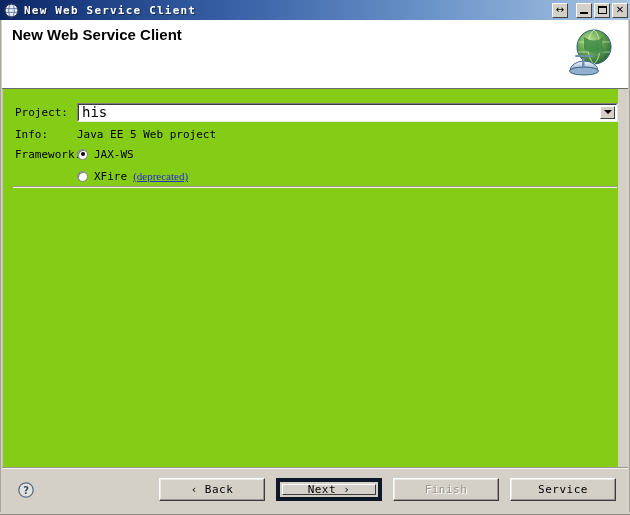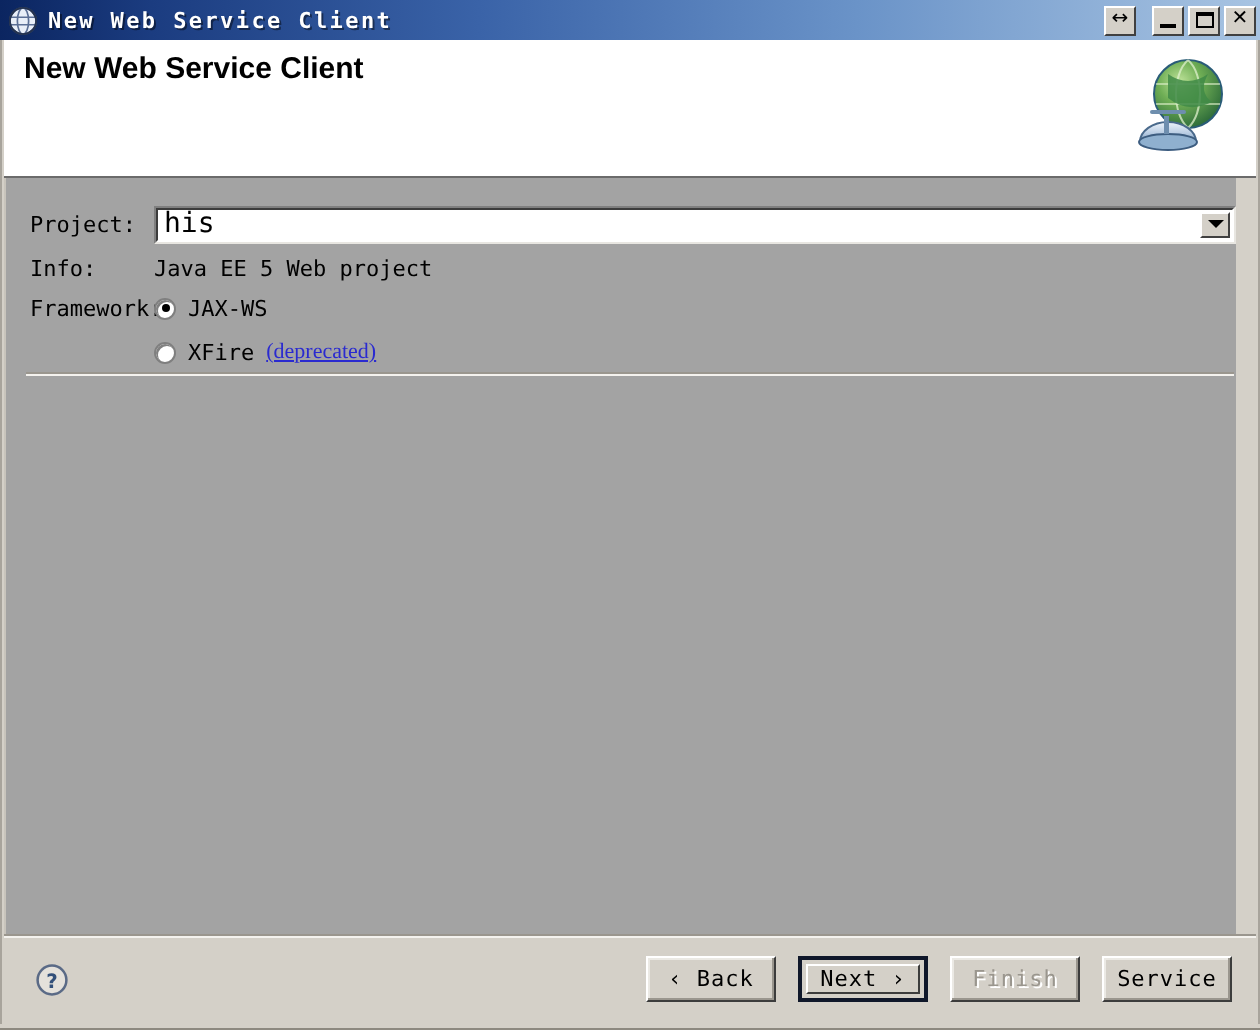--- a/index.html
+++ b/index.html
@@ -116,21 +116,21 @@
     right: 8px; top: 5px;
     width: 62px; height: 58px;
   }
 
   
   .body-area {
     position: absolute;
     left: 2px; top: 89px;
     width: 616px;
     height: 379px;
-    background: #a3a3a3;
+    background: #84cc16;
     box-sizing: border-box;
     border-left: 1px solid #c8c4bc;
   }
 
   .form {
     position: absolute;
     left: 0; top: 0;
     width: 626px;
   }
 
@@ -291,40 +291,40 @@
     justify-content: center;
     cursor: default;
   }
   .buttons {
     position: absolute;
     right: 12px; top: 9px;
     display: flex;
     gap: 11px;
   }
   .btn {
-    width: 65px;
+    width: 106px;
     height: 23px;
     background: #d4d0c8;
     border: 1px solid;
     border-color: #ffffff #3c3c3c #3c3c3c #ffffff;
     box-shadow: inset -1px -1px 0 #9a968e, inset 1px 1px 0 #ebe9e4;
     box-sizing: border-box;
     font-family: "DejaVu Sans Mono", monospace;
     font-size: 11px;
     color: #000000;
     display: flex;
     align-items: center;
     justify-content: center;
     cursor: default;
     white-space: nowrap;
     letter-spacing: 0.5px;
   }
   .btn.default {
     position: relative;
-    border: 2px solid #0f172a;
+    border: 4px solid #0f172a;
     box-shadow: none;
   }
   .btn.default .inner {
     position: absolute;
     left: 2px; top: 2px; right: 2px; bottom: 2px;
     border: 1px solid;
     border-color: #ffffff #3c3c3c #3c3c3c #ffffff;
     box-sizing: border-box;
     pointer-events: none;
   }

